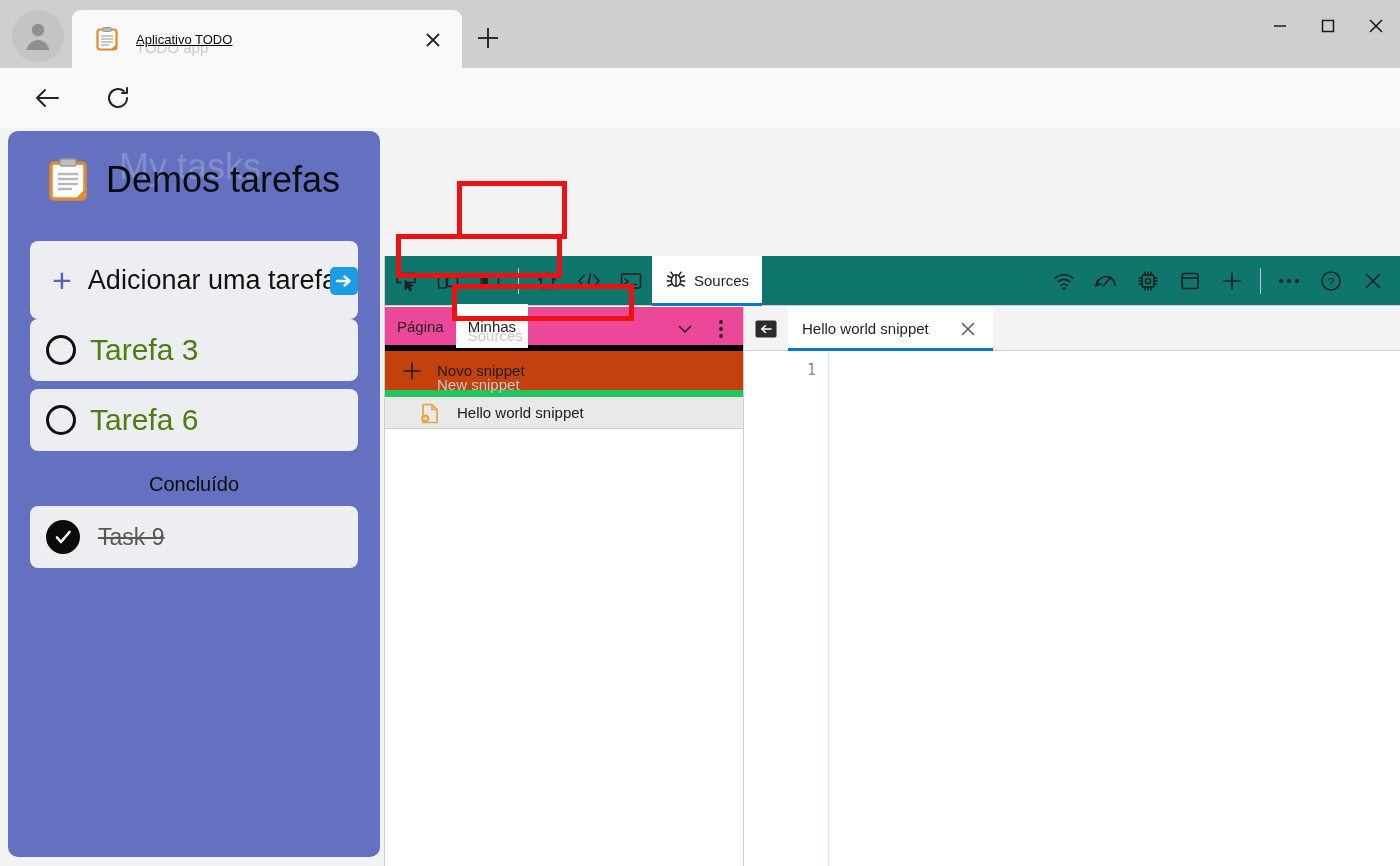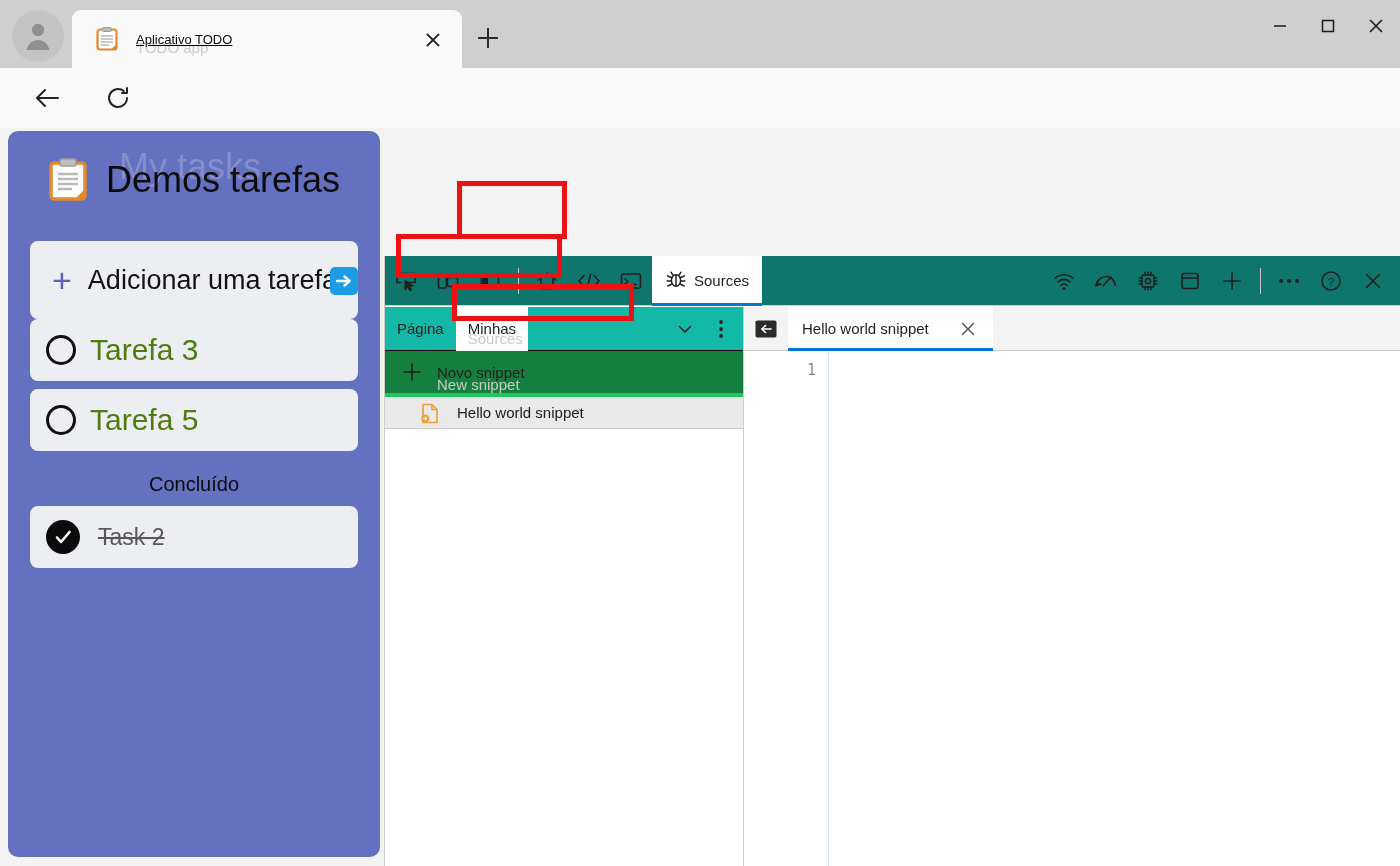--- a/index.html
+++ b/index.html
@@ -170,38 +170,38 @@
   .dt-tab.active::after {
     content: ""; position: absolute; left: 0; right: 0; bottom: 0; height: 3px; background: #0078d4;
   }
   .dt-toolbar-right { position: absolute; right: 6px; top: 4px; display: flex; align-items: center; }
 
   
   .dt-body { position: absolute; left: 0; top: 51px; right: 0; bottom: 57px; display: flex; }
 
   .navigator { width: 359px; border-right: 1px solid #cdcdcd; position: relative; background: #fff; }
   .nav-tabs {
-    height: 44px; background: #14b8a6; border-bottom: 1px solid #000000;
+    height: 44px; background: #ec4899; border-bottom: 6px solid #000000;
     display: flex; align-items: center; position: relative;
   }
   .nav-tab { padding: 0 12px; font-size: 15px; color: #1f1f1f; height: 44px;
              display: flex; align-items: center; position: relative; }
   .nav-tab.sel { background: #ffffff; }
   .nav-tab-ghost {
     position: absolute; left: 12px; top: 23px; font-size: 15px; color: #c9c9c9;
     white-space: nowrap; pointer-events: none;
   }
   .nav-tabs-right { position: absolute; right: 4px; top: 0; height: 44px; display: flex; align-items: center; }
   .nav-chevron, .nav-kebab {
     width: 36px; height: 36px; display: flex; align-items: center; justify-content: center;
   }
 
   .new-snippet-row {
     height: 46px; display: flex; align-items: center; position: relative;
-    border-bottom: 4px solid #22c55e; background: #15803d; text-align: right;
+    border-bottom: 7px solid #22c55e; background: #c2410c; text-align: right;
   }
   .new-snippet-plus { margin-left: 16px; width: 22px; height: 22px; flex: none;
                       display:flex; align-items:center; justify-content:center; }
   .new-snippet-label { margin-left: 14px; font-size: 15px; color: #1f1f1f; position: relative; z-index: 2; }
   .new-snippet-ghost { position: absolute; left: 52px; top: 25px; font-size: 15px; color: #c9c9c9; z-index: 1; }
 
   .snippet-row {
     height: 32px; display: flex; align-items: center; background: #e9e9e9;
     border-bottom: 1px solid #d0d0d0; position: relative;
   }
@@ -409,31 +409,31 @@
             </svg>
         </span>
       </div>
 
       <div class="task-card">
         <span class="task-circle"></span>
         <span class="task-text">Tarefa 3</span>
       </div>
       <div class="task-card">
         <span class="task-circle"></span>
-        <span class="task-text">Tarefa 5</span>
+        <span class="task-text">Tarefa 6</span>
       </div>
 
       <div class="section-label">Concluído</div>
       <div class="task-card">
         <span class="task-check">
           <svg width="20" height="20" viewBox="0 0 20 20">
               <polyline points="4,10.5 8,15 16.5,5" fill="none" stroke="#fff" stroke-width="2.6" stroke-linecap="round" stroke-linejoin="round"></polyline>
             </svg>
         </span>
-        <span class="task-text done">Task 2</span>
+        <span class="task-text done">Task 9</span>
       </div>
     </div>
 
     <div class="devtools">
 
       <div class="dt-toolbar">
         <div class="dt-ic">
           <svg width="24" height="24" viewBox="0 0 24 24">
               <g fill="none" stroke="#1f1f1f" stroke-width="1.6">
             <path d="M3 4.5h18v9H12.5"></path>

